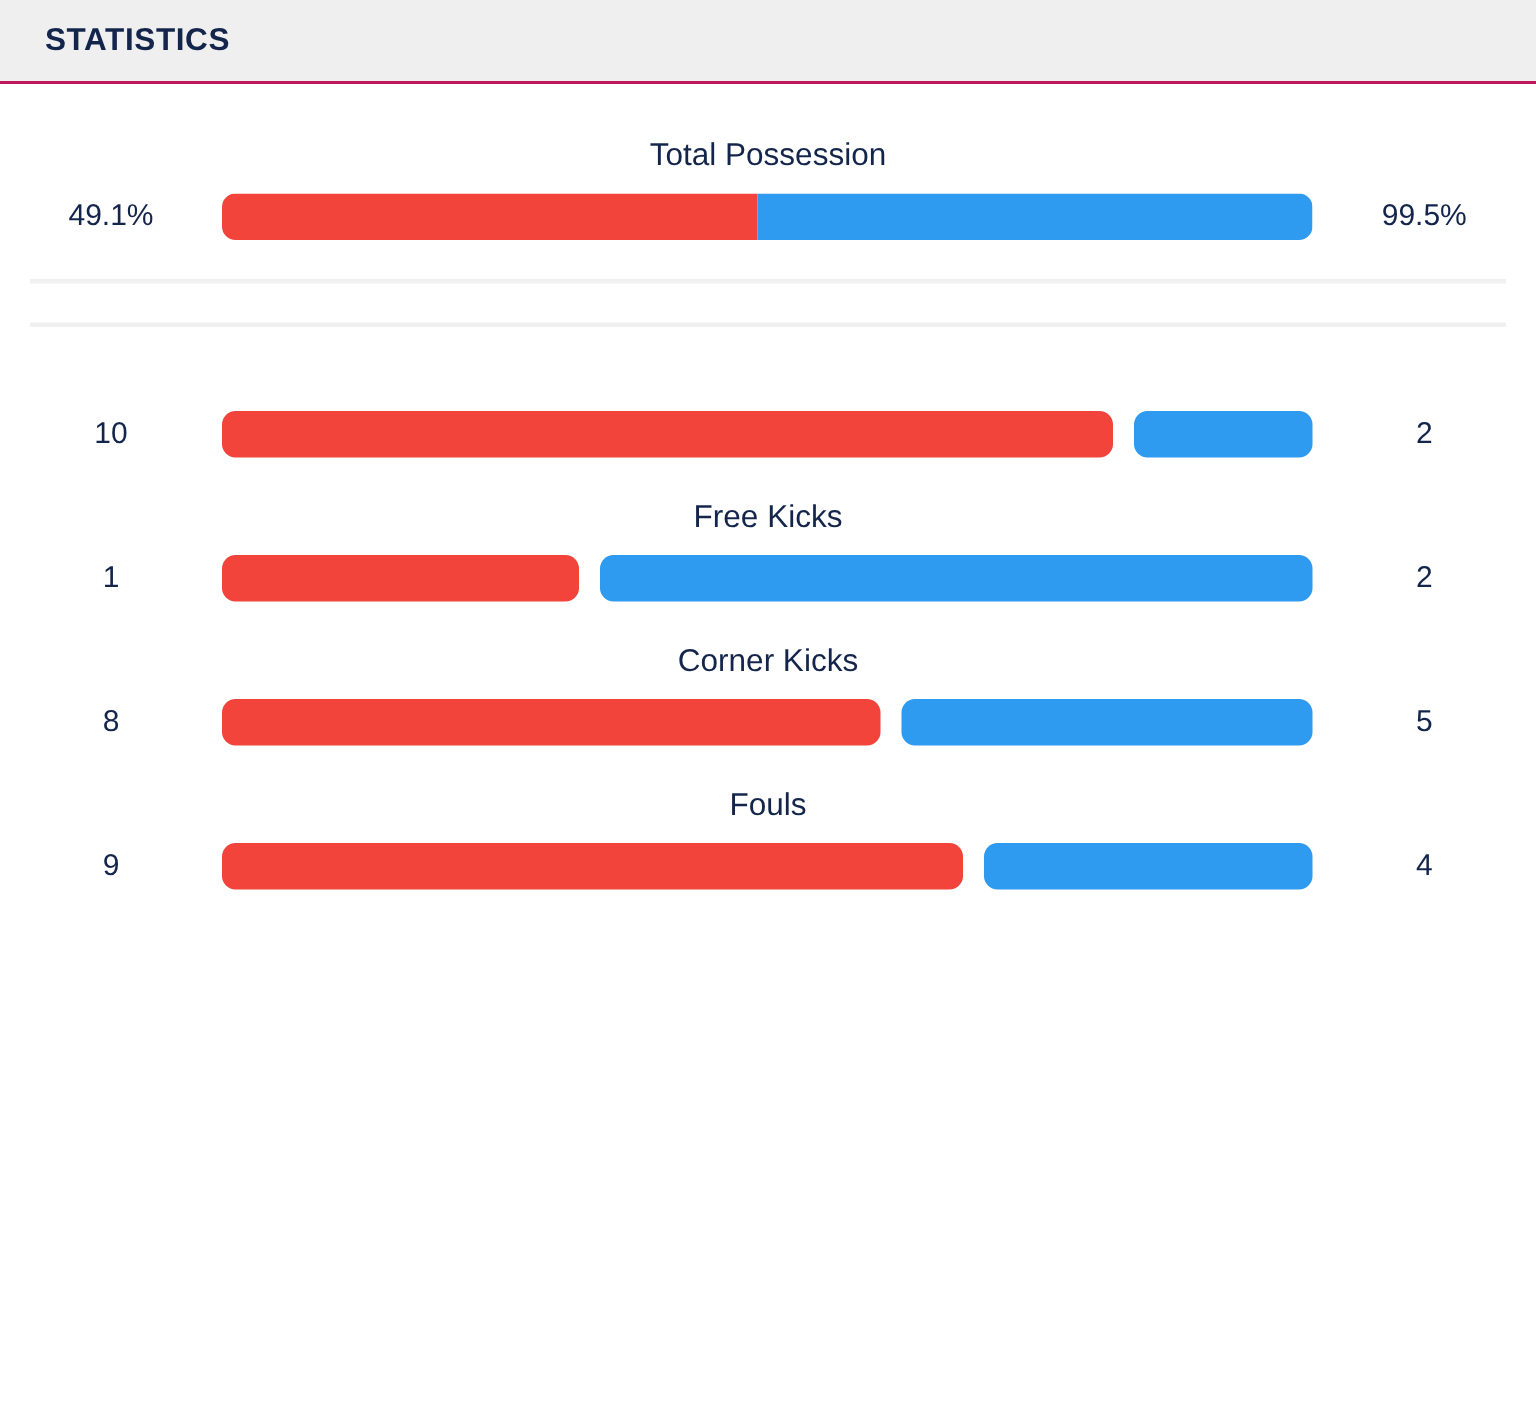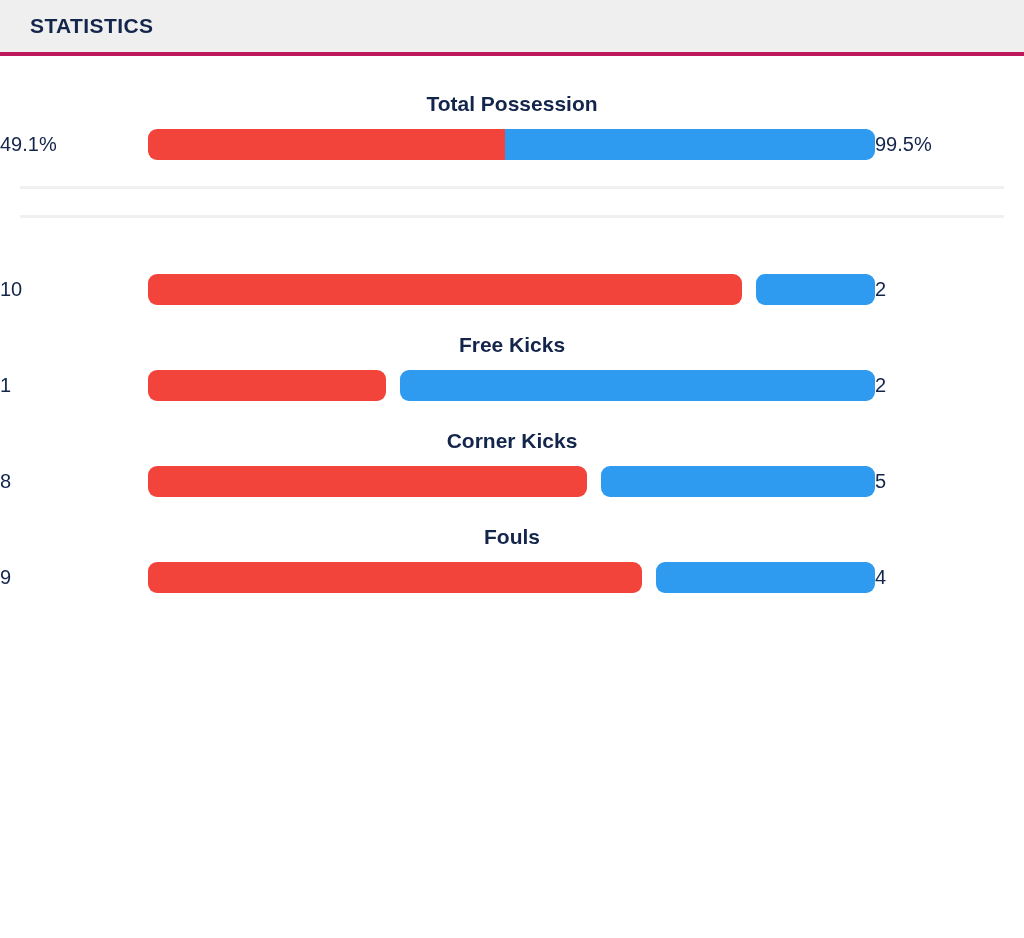--- a/index.html
+++ b/index.html
@@ -5,50 +5,50 @@
   * { margin: 0; padding: 0; box-sizing: border-box; }
   html, body {
     width: 1024px; height: 938px;
     background: #ffffff;
     font-family: "Liberation Sans", sans-serif;
     overflow: hidden;
   }
   .header {
     height: 56px;
     background: #efefef;
-    border-bottom: 4px solid #be185d;
+    border-bottom: 2px solid #be185d;
     display: flex;
     align-items: center;
     padding: 0 30px;
   }
   .header-title {
     font-size: 21px;
     font-weight: bold;
     letter-spacing: 0.4px;
     color: var(--text-color, #14254c);
   }
   .content { padding-top: 8px; }
   .stat-row { padding-top: 28px; }
   .stat-title {
     text-align: center;
     font-size: 21px;
-    font-weight: bold;
+    font-weight: normal;
     color: var(--text-color, #14254c);
     margin-bottom: 14px;
     line-height: 23px;
   }
   .bar-line {
     display: flex;
     align-items: center;
     height: 31px;
   }
   .side-label {
     flex: none;
     width: 148px;
-    text-align: left;
+    text-align: center;
     font-size: 20px;
     color: var(--text-color, #14254c);
   }
   .side-label.right { width: 149px; }
   .track {
     flex: 1 1 auto;
     height: 31px;
     display: flex;
   }
   .track .seg {

